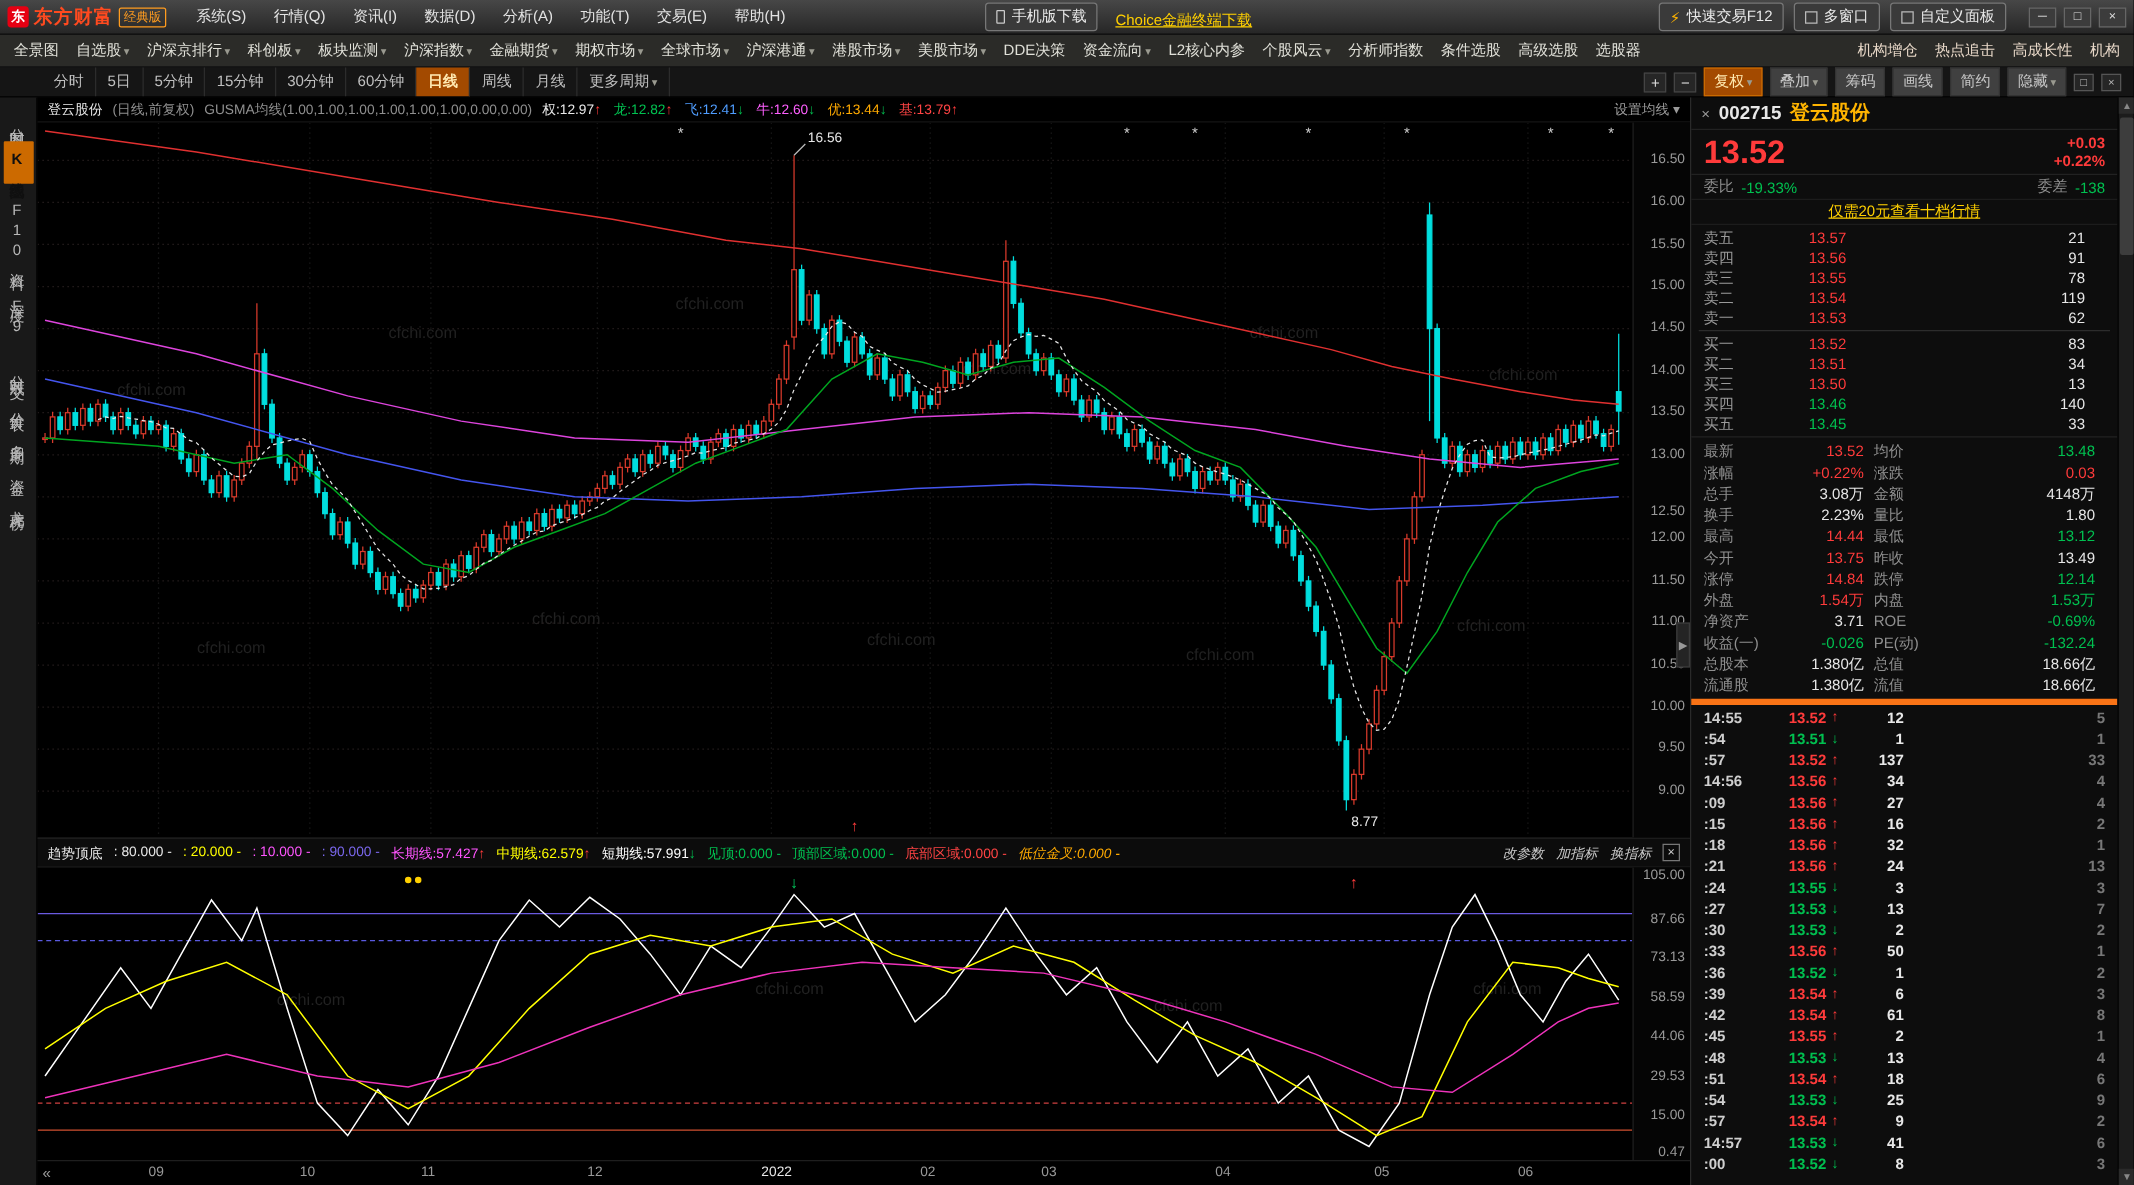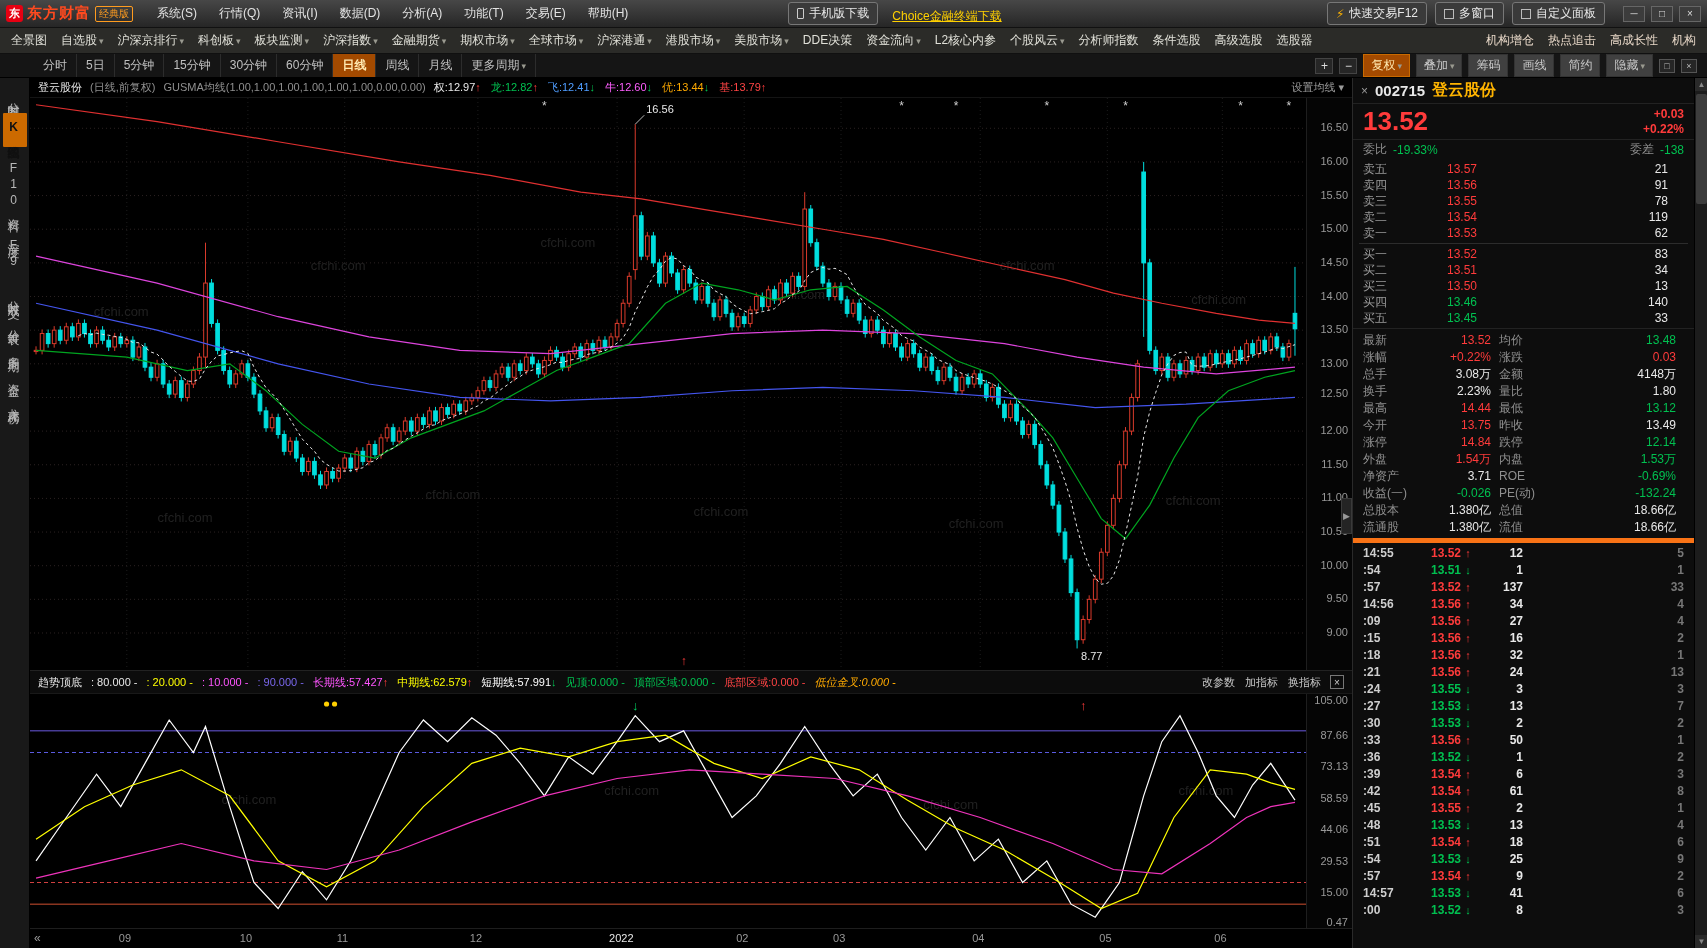--- a/index.html
+++ b/index.html
@@ -68,21 +68,21 @@
 
   .plot-row { display:flex; min-height:0; position:relative; }
   #kline-row { flex:1; }
   #kline-plot, #ind-plot { flex:1; position:relative; min-width:0; overflow:hidden; }
   .axis-col { width:46px; flex:none; background:#050505; border-left:1px solid #1e1e1e; position:relative; }
   .ytick { position:absolute; right:4px; color:#999; font-size:11px; }
 
   #ind-header { height:24px; flex:none; display:flex; align-items:center; gap:9px; padding:0 8px;
     background:#0c0c0c; border-top:1px solid #222; border-bottom:1px solid #191919; font-size:11px; }
   #ind-params { display:flex; gap:9px; align-items:center; }
-  .ind-actions { margin-left:auto; display:flex; gap:10px; align-items:center; color:#c8c8c8; }
+  .ind-actions { margin-left:auto; display:flex; gap:10px; align-items:center; color:#c8c8c8;font-style:italic; }
   .ind-actions span { cursor:pointer; }
   .ind-close { width:14px; height:14px; border:1px solid #777; color:#ccc; font-size:10px;
     display:flex; align-items:center; justify-content:center; cursor:pointer; }
   #ind-row { height:234px; flex:none; }
   #xaxis { height:20px; flex:none; position:relative; border-top:1px solid #1e1e1e; color:#999; }
   .month-label { position:absolute; top:3px; font-size:11px; color:#999; }
   .month-label.cur-year { color:#e8e8e8; }
   #scroll-left { position:absolute; left:4px; top:2px; color:#9a9a9a; cursor:pointer; letter-spacing:-2px; }
 
   .watermark { position:absolute; color:#3c3c3c; opacity:.55; font-size:13px; pointer-events:none; }
@@ -752,21 +752,21 @@
           </div>
         <div class="axis-col" id="kline-axis">
             <span class="ytick" style="top: 23.2824px;">16.50</span>
             <span class="ytick" style="top: 56.9294px;">16.00</span>
             <span class="ytick" style="top: 90.5765px;">15.50</span>
             <span class="ytick" style="top: 124.224px;">15.00</span>
             <span class="ytick" style="top: 157.871px;">14.50</span>
             <span class="ytick" style="top: 191.518px;">14.00</span>
             <span class="ytick" style="top: 225.165px;">13.50</span>
             <span class="ytick" style="top: 258.812px;">13.00</span>
-            <span class="ytick" style="top: 289px;">12.50</span>
+            <span class="ytick" style="top: 305px;">12.50</span>
             <span class="ytick" style="top: 326.106px;">12.00</span>
             <span class="ytick" style="top: 359.753px;">11.50</span>
             <span class="ytick" style="top: 393.4px;">11.00</span>
             <span class="ytick" style="top: 427.047px;">10.50</span>
             <span class="ytick" style="top: 460.694px;">10.00</span>
             <span class="ytick" style="top: 494.341px;">9.50</span>
             <span class="ytick" style="top: 527.988px;">9.00</span>
           </div>
       </div>
 
@@ -853,20 +853,23 @@
           <span>+0.22%</span>
         </span>
       </div>
       <div class="rp-line">
         <span class="lab">委比</span>
         <span class="green">-19.33%</span>
         <span class="spread"></span>
         <span class="lab">委差</span>
         <span class="green">-138</span>
       </div>
+      <div id="rp-promo">
+        <span>仅需20元查看十档行情</span>
+      </div>
       <div id="rp-book">
           <div class="book-row">
             <span class="bl">卖五</span>
             <span class="bp red">13.57</span>
             <span class="bv">21</span>
           </div>
           <div class="book-row">
             <span class="bl">卖四</span>
             <span class="bp red">13.56</span>
             <span class="bv">91</span>

